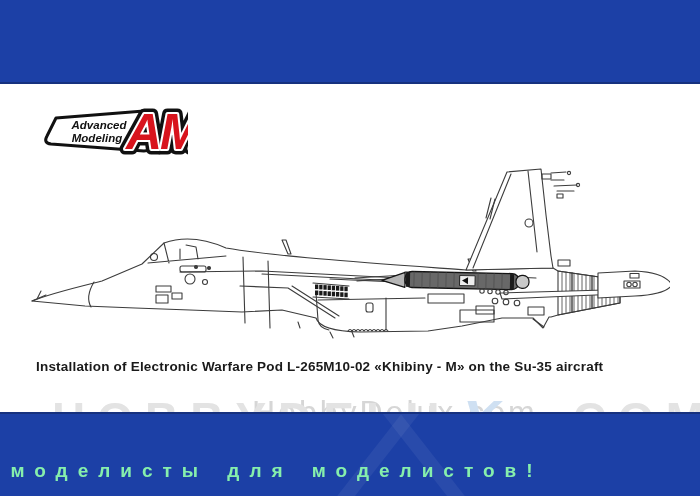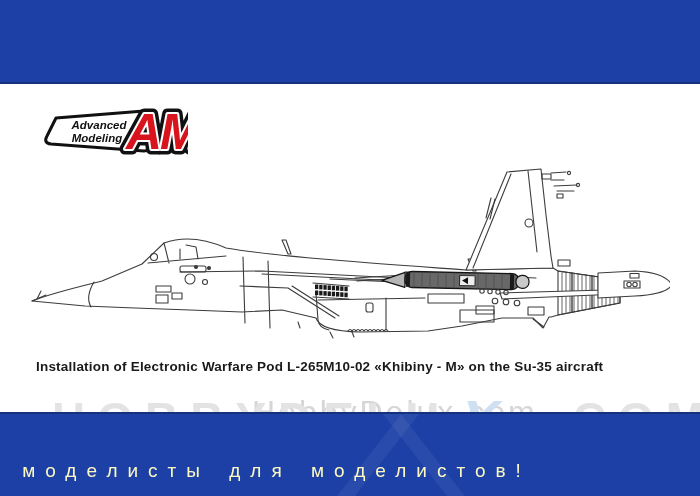--- a/index.html
+++ b/index.html
@@ -11,21 +11,21 @@
   .top-bar{
     position:absolute;left:0;top:0;width:700px;height:82px;
     background:#1c40a6;border-bottom:2px solid #16317e;
   }
   .bottom-bar{
     position:absolute;left:0;top:412px;width:700px;height:84px;
     background:#1c40a6;border-top:2px solid #16317e;overflow:hidden;z-index:6;
   }
   .slogan{
     position:absolute;left:0;top:46px;width:553px;text-align:center;
-    color:#fef9c3;font-size:19px;font-weight:normal;
+    color:#86efac;font-size:19px;font-weight:bold;
     letter-spacing:10px;word-spacing:4px;white-space:nowrap;
   }
   .bar-swoosh{position:absolute;background:rgba(255,255,255,0.06);}
   .swoosh-a{left:368px;top:-30px;width:14px;height:150px;transform:rotate(38deg);}
   .swoosh-b{left:420px;top:-30px;width:14px;height:150px;transform:rotate(-38deg);}
   
   .logo{position:absolute;left:38px;top:96px;width:150px;height:66px;}
   
   .product-code{
     position:absolute;right:38px;top:104px;width:300px;text-align:right;

